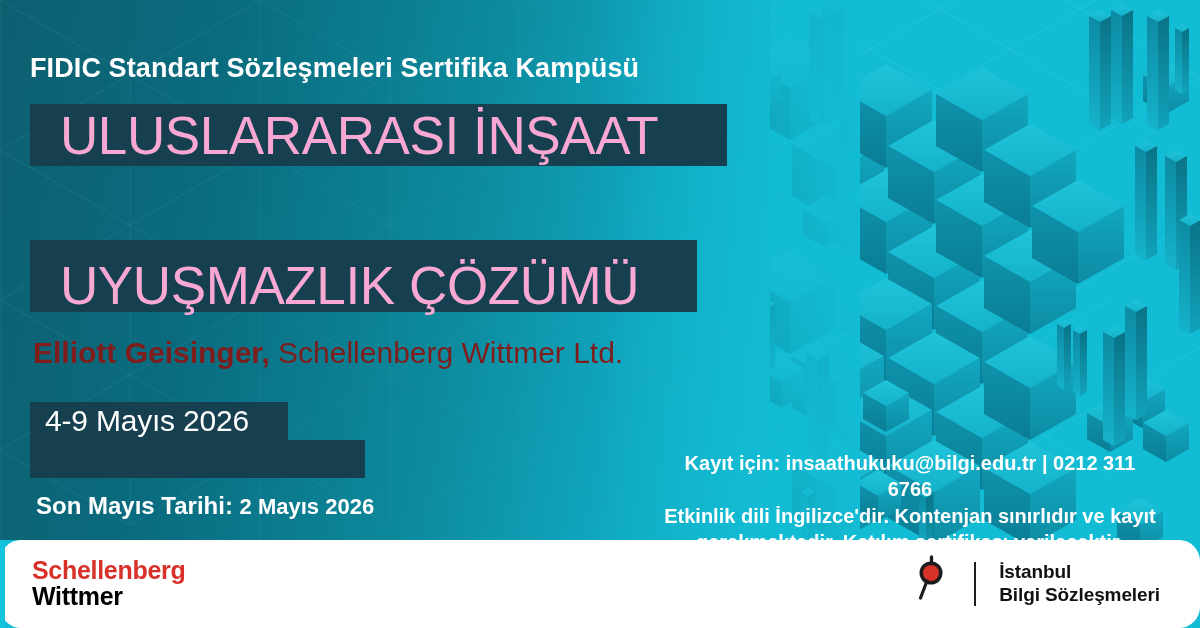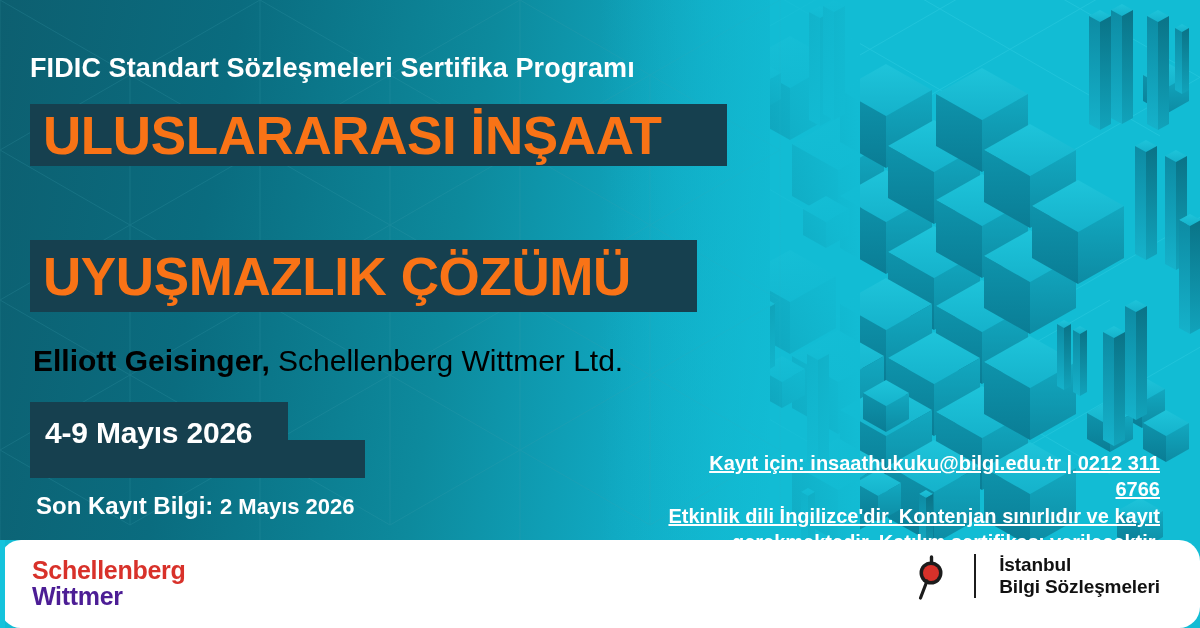--- a/index.html
+++ b/index.html
@@ -34,71 +34,71 @@
     position:absolute;left:30px;top:53px;
     font-size:27px;font-weight:bold;color:#ffffff;letter-spacing:.1px;
     white-space:nowrap;
   }
 
   .hl{
     position:absolute;background:#16404f;
     display:flex;align-items:center;
   }
   .hl span{
-    color:#f97316;font-weight:bold;font-size:53px;line-height:1;
-    letter-spacing:-.4px;white-space:nowrap;padding-left:13px;
+    color:#f9a8d4;font-weight:normal;font-size:53px;line-height:1;
+    letter-spacing:-.4px;white-space:nowrap;padding-left:30px;
   }
   .hl1{left:30px;top:104px;width:697px;height:62px;}
   .hl2{left:30px;top:172px;width:565px;height:62px;}
-  .hl3{left:30px;top:240px;width:667px;height:72px;}
+  .hl3{left:30px;top:240px;width:667px;height:72px;align-items:flex-end;}
   .hl3 span{font-size:53px;}
 
   .speaker{
-    position:absolute;left:33px;top:344px;
-    font-size:30px;color:#000000;white-space:nowrap;
+    position:absolute;left:33px;top:336px;
+    font-size:30px;color:#7f1d1d;white-space:nowrap;
   }
   .speaker b{font-weight:bold;}
   .speaker i{font-style:normal;font-weight:normal;}
 
   
   .dateblk1{position:absolute;left:30px;top:402px;width:258px;height:38px;background:#16404f;}
   .dateblk2{position:absolute;left:30px;top:440px;width:335px;height:38px;background:#16404f;}
   .date-line1{
-    position:absolute;left:45px;top:416px;
-    font-size:30px;font-weight:bold;color:#fff;white-space:nowrap;letter-spacing:-.2px;
+    position:absolute;left:45px;top:404px;
+    font-size:30px;font-weight:normal;color:#fff;white-space:nowrap;letter-spacing:-.2px;
   }
   .date-line2{
     position:absolute;left:45px;top:443px;
     font-size:29px;color:#fff;white-space:nowrap;letter-spacing:-.2px;
   }
   .date-line2 b{font-weight:bold;}
 
   .deadline{
     position:absolute;left:36px;top:492px;
     font-size:24px;font-weight:bold;color:#ffffff;white-space:nowrap;
   }
   .deadline .big{font-size:22px;}
 
   
   .contact{
     position:absolute;right:40px;top:450px;width:500px;
-    text-align:right;color:#ffffff;font-size:20px;font-weight:bold;line-height:1.32;text-decoration:underline;
+    text-align:center;color:#ffffff;font-size:20px;font-weight:bold;line-height:1.32;
   }
 
   
   .footer{
     position:absolute;left:0;bottom:0;width:1200px;height:88px;background:#ffffff;border-radius:21px;
   }
   .footer-accent{position:absolute;left:0;bottom:0;width:5px;height:88px;background:#14c3dc;}
 
   .sw-logo{position:absolute;left:32px;top:17px;line-height:1.04;}
   .sw-logo .l1{font-size:25px;font-weight:bold;color:#d8312a;letter-spacing:-.3px;}
-  .sw-logo .l2{font-size:25px;font-weight:bold;color:#4c1d95;letter-spacing:-.3px;}
-
-  .bilgi{position:absolute;right:40px;top:14px;display:flex;align-items:flex-start;gap:23px;}
+  .sw-logo .l2{font-size:25px;font-weight:bold;color:#000000;letter-spacing:-.3px;}
+
+  .bilgi{position:absolute;right:40px;top:14px;display:flex;align-items:flex-end;gap:23px;}
   .bilgi-divider{width:2px;height:44px;background:#1c1c1c;}
   .bilgi-text{line-height:1.18;color:#111111;font-size:19px;font-weight:bold;letter-spacing:-.1px;}
 </style>
 </head>
 <body>
 
 <div class="banner">
 
   <div class="bg-cyan"></div>
 
@@ -223,39 +223,39 @@
       <path d="M0 300 L130 225 L260 300 L390 225 L520 300 L650 225 L780 300"></path>
       <path d="M0 300 L130 375 L260 300 L390 375 L520 300 L650 375 L780 300"></path>
       <path d="M0 450 L130 375 L260 450 L390 375 L520 450 L650 375 L780 450"></path>
       <path d="M0 450 L130 525 L260 450 L390 525 L520 450 L650 525 L780 450"></path>
       <path d="M0 0 L0 540 M130 75 L130 525 M260 0 L260 540 M390 75 L390 525
                M520 0 L520 540 M650 75 L650 525 M780 0 L780 540"></path>
     </g>
   </svg>
   <div class="bg-left-fade"></div>
 
-  <div class="kicker">FIDIC Standart Sözleşmeleri Sertifika Programı</div>
+  <div class="kicker">FIDIC Standart Sözleşmeleri Sertifika Kampüsü</div>
 
   <div class="hl hl1">
     <span>ULUSLARARASI İNŞAAT</span>
   </div>
   <div class="hl hl3">
     <span>UYUŞMAZLIK ÇÖZÜMÜ</span>
   </div>
 
   <div class="speaker">
     <b>Elliott Geisinger,</b><i> Schellenberg Wittmer Ltd.</i>
   </div>
 
   <div class="dateblk1"></div>
   <div class="dateblk2"></div>
   <div class="date-line1">4-9 Mayıs 2026</div>
 
   <div class="deadline">
-    <span>Son Kayıt Bilgi:</span>
+    <span>Son Mayıs Tarihi:</span>
     <span class="big">2 Mayıs 2026</span>
   </div>
 
   <div class="contact">
     <div>Kayıt için: insaathukuku@bilgi.edu.tr | 0212 311 6766</div>
     <div>Etkinlik dili İngilizce'dir. Kontenjan sınırlıdır ve kayıt</div>
     <div>gerekmektedir. Katılım sertifikası verilecektir.</div>
   </div>
 
   <div class="footer">

